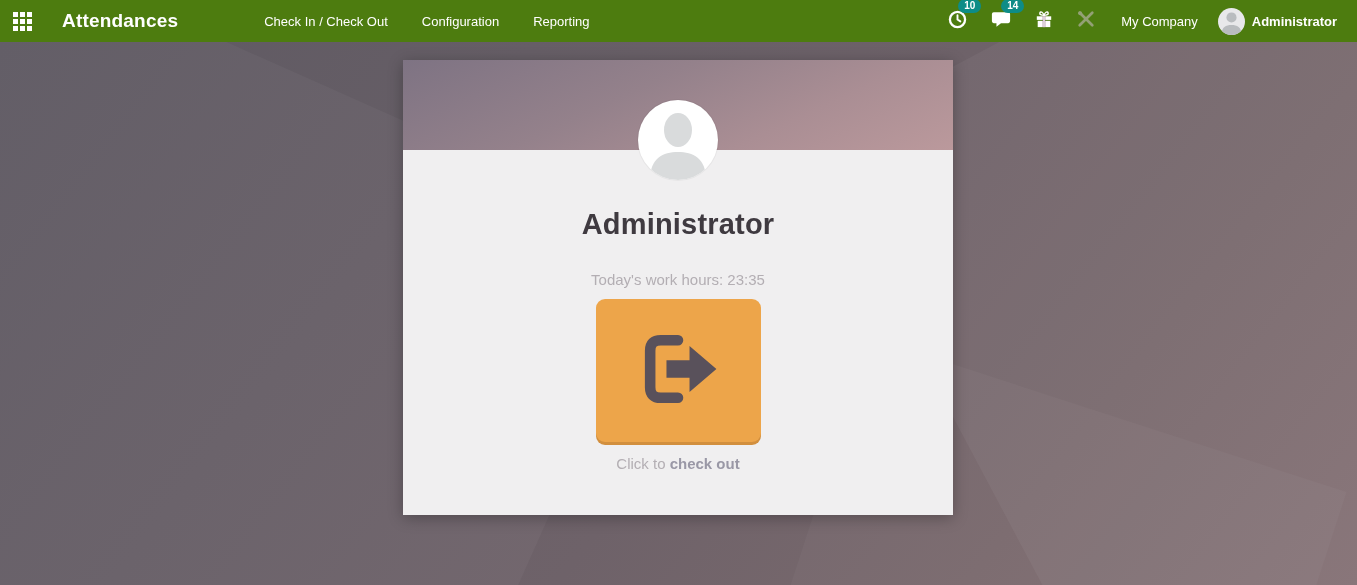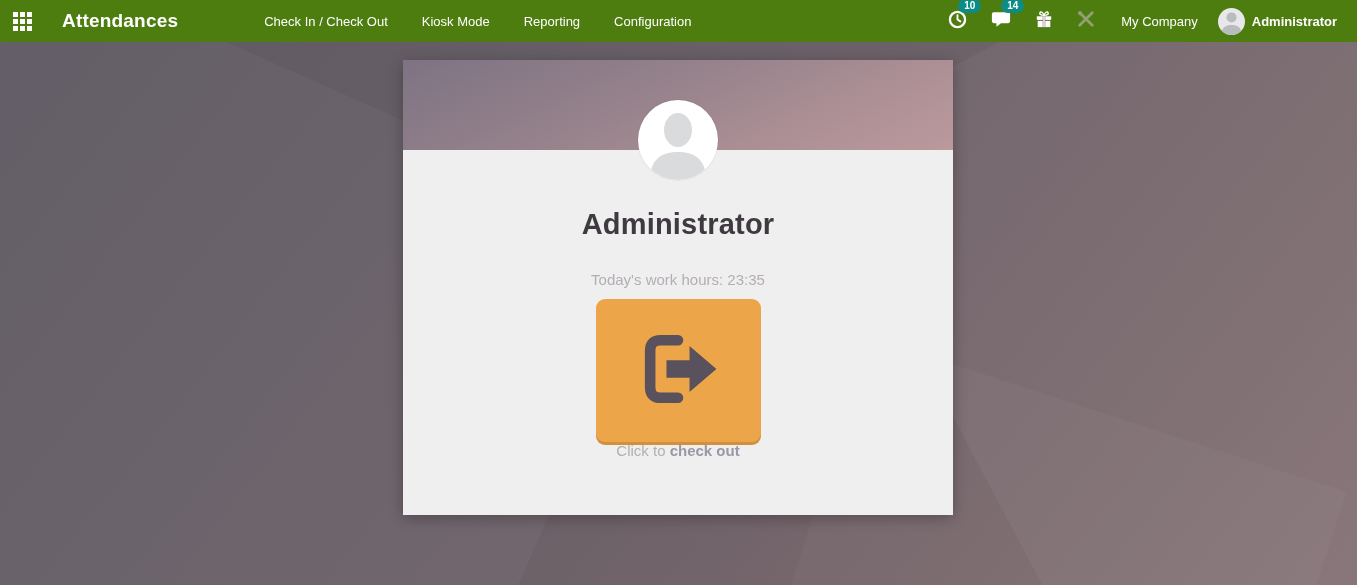--- a/index.html
+++ b/index.html
@@ -75,21 +75,21 @@
     font-weight:bold; letter-spacing:.2px; }
   .question { margin-top:13px; font-size:18px; color:#47424a;
     font-weight:bold; }
   .hours { margin-top:30px; font-size:15px; color:#b3aeb3; }
   .checkout-btn {
     margin-top:11px; width:165px; height:143px; border:none;
     border-radius:9px; background:#eda54a; cursor:pointer;
     box-shadow:0 3px 0 #d28f3e; display:flex; align-items:center;
     justify-content:center;
   }
-  .click-hint { font-size:15px; color:#b3aeb3; }
+  .click-hint { margin-top:13px; font-size:15px; color:#b3aeb3; }
   .click-hint b { color:#9a98a6; }
 </style>
 </head>
 <body>
 
 <header class="navbar">
   <div class="apps-btn">
     <div class="grid-icon">
       <span></span>
         <span></span>
@@ -99,23 +99,22 @@
         <span></span>
       <span></span>
         <span></span>
         <span></span>
     </div>
   </div>
   <div class="brand">Attendances</div>
 
   <nav class="menu">
     <div class="menu-item">Check In / Check Out</div>
-    <div class="menu-item">Kiosk Mode</div>
+    <div class="menu-item">Configuration</div>
     <div class="menu-item">Reporting</div>
-    <div class="menu-item">Configuration</div>
   </nav>
 
   <div class="nav-right">
     <div class="systray-item">
       <span>
         <svg width="19" height="19" viewBox="0 0 20 20">
           <circle cx="10" cy="10" r="8" fill="none" stroke="#fff" stroke-width="2.4"></circle>
           <path d="M10 5.5 V10 L13 12" fill="none" stroke="#fff" stroke-width="2" stroke-linecap="round"></path>
         </svg>
       </span>

